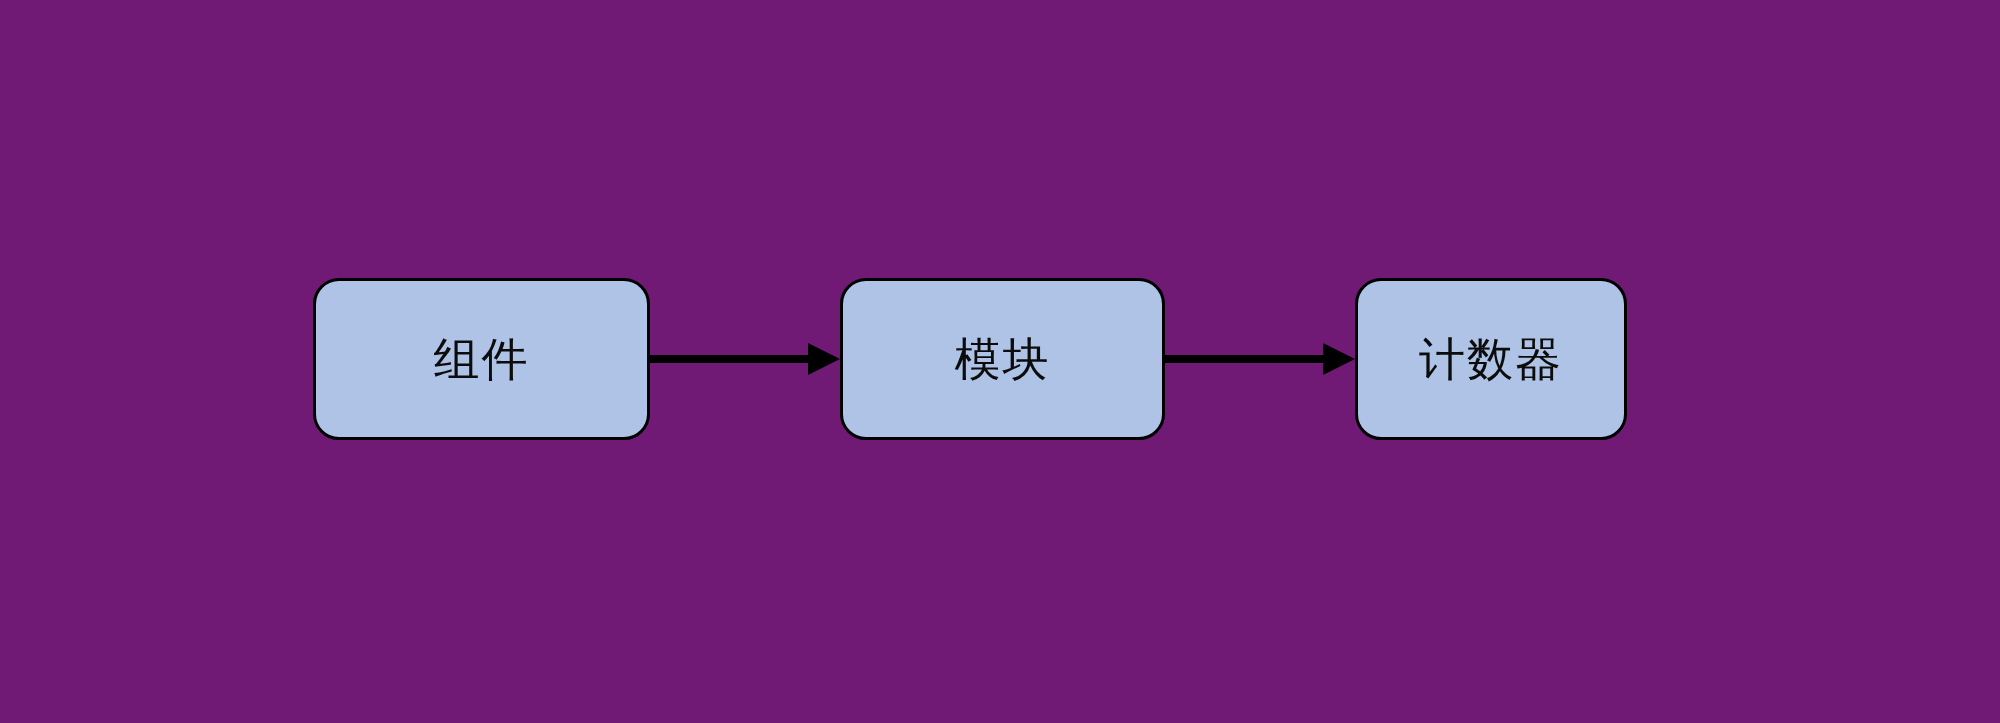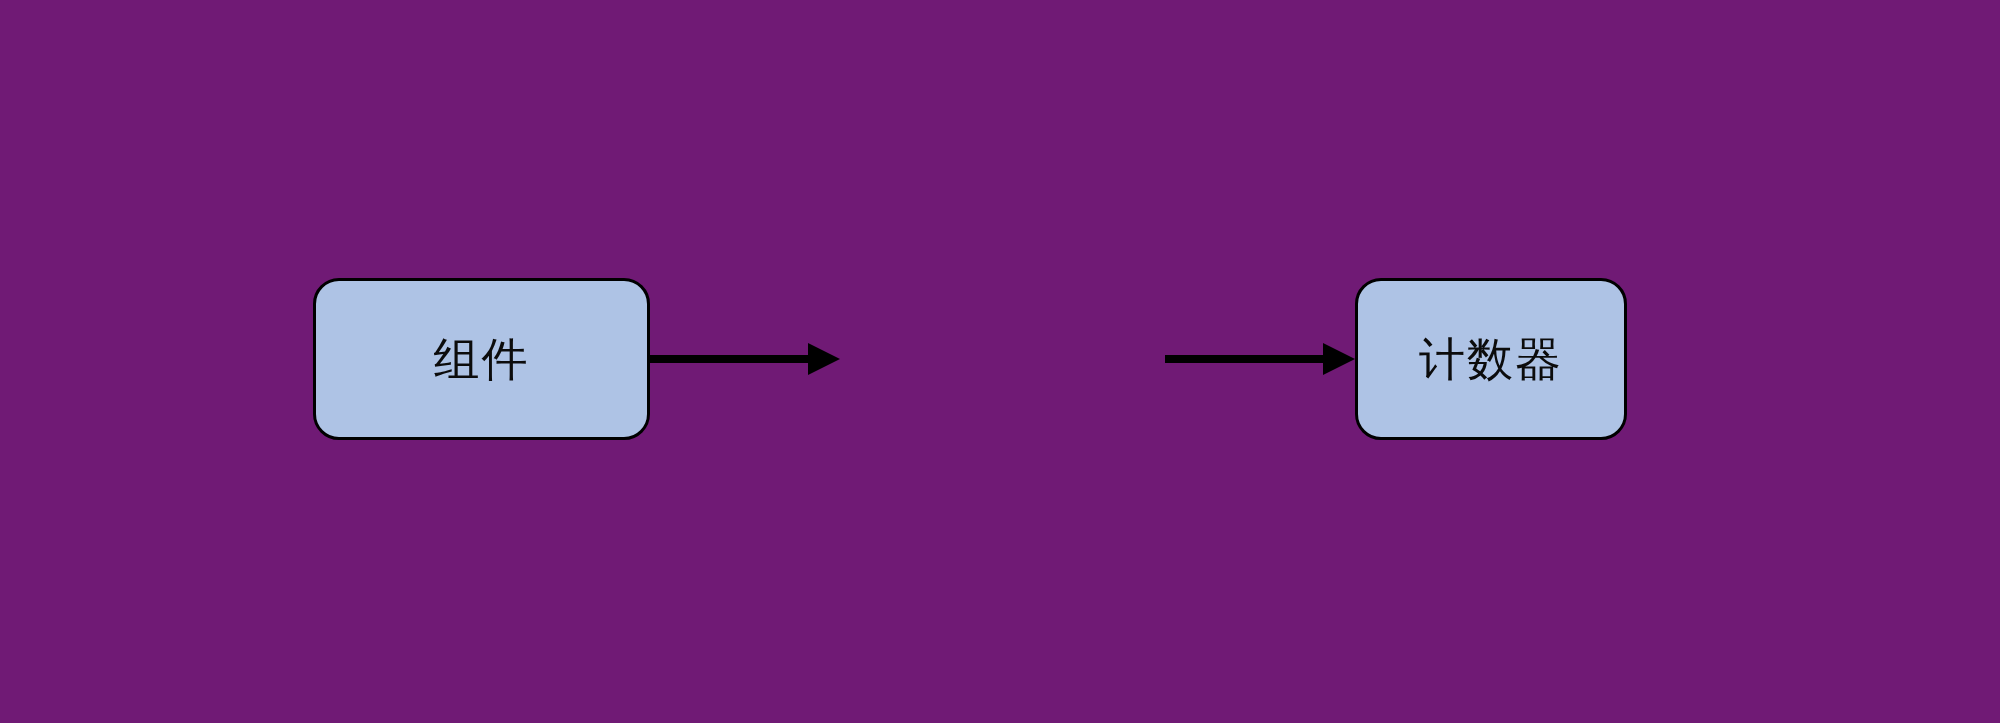--- a/index.html
+++ b/index.html
@@ -72,20 +72,23 @@
 
   <div class="node node-component">
     <span class="node-label">组件</span>
   </div>
 
   <div class="arrow arrow-1">
     <div class="arrow-line"></div>
     <div class="arrow-head"></div>
   </div>
 
+  <div class="node node-module">
+    <span class="node-label">模块</span>
+  </div>
 
   <div class="arrow arrow-2">
     <div class="arrow-line"></div>
     <div class="arrow-head"></div>
   </div>
 
   <div class="node node-counter">
     <span class="node-label">计数器</span>
   </div>
 

